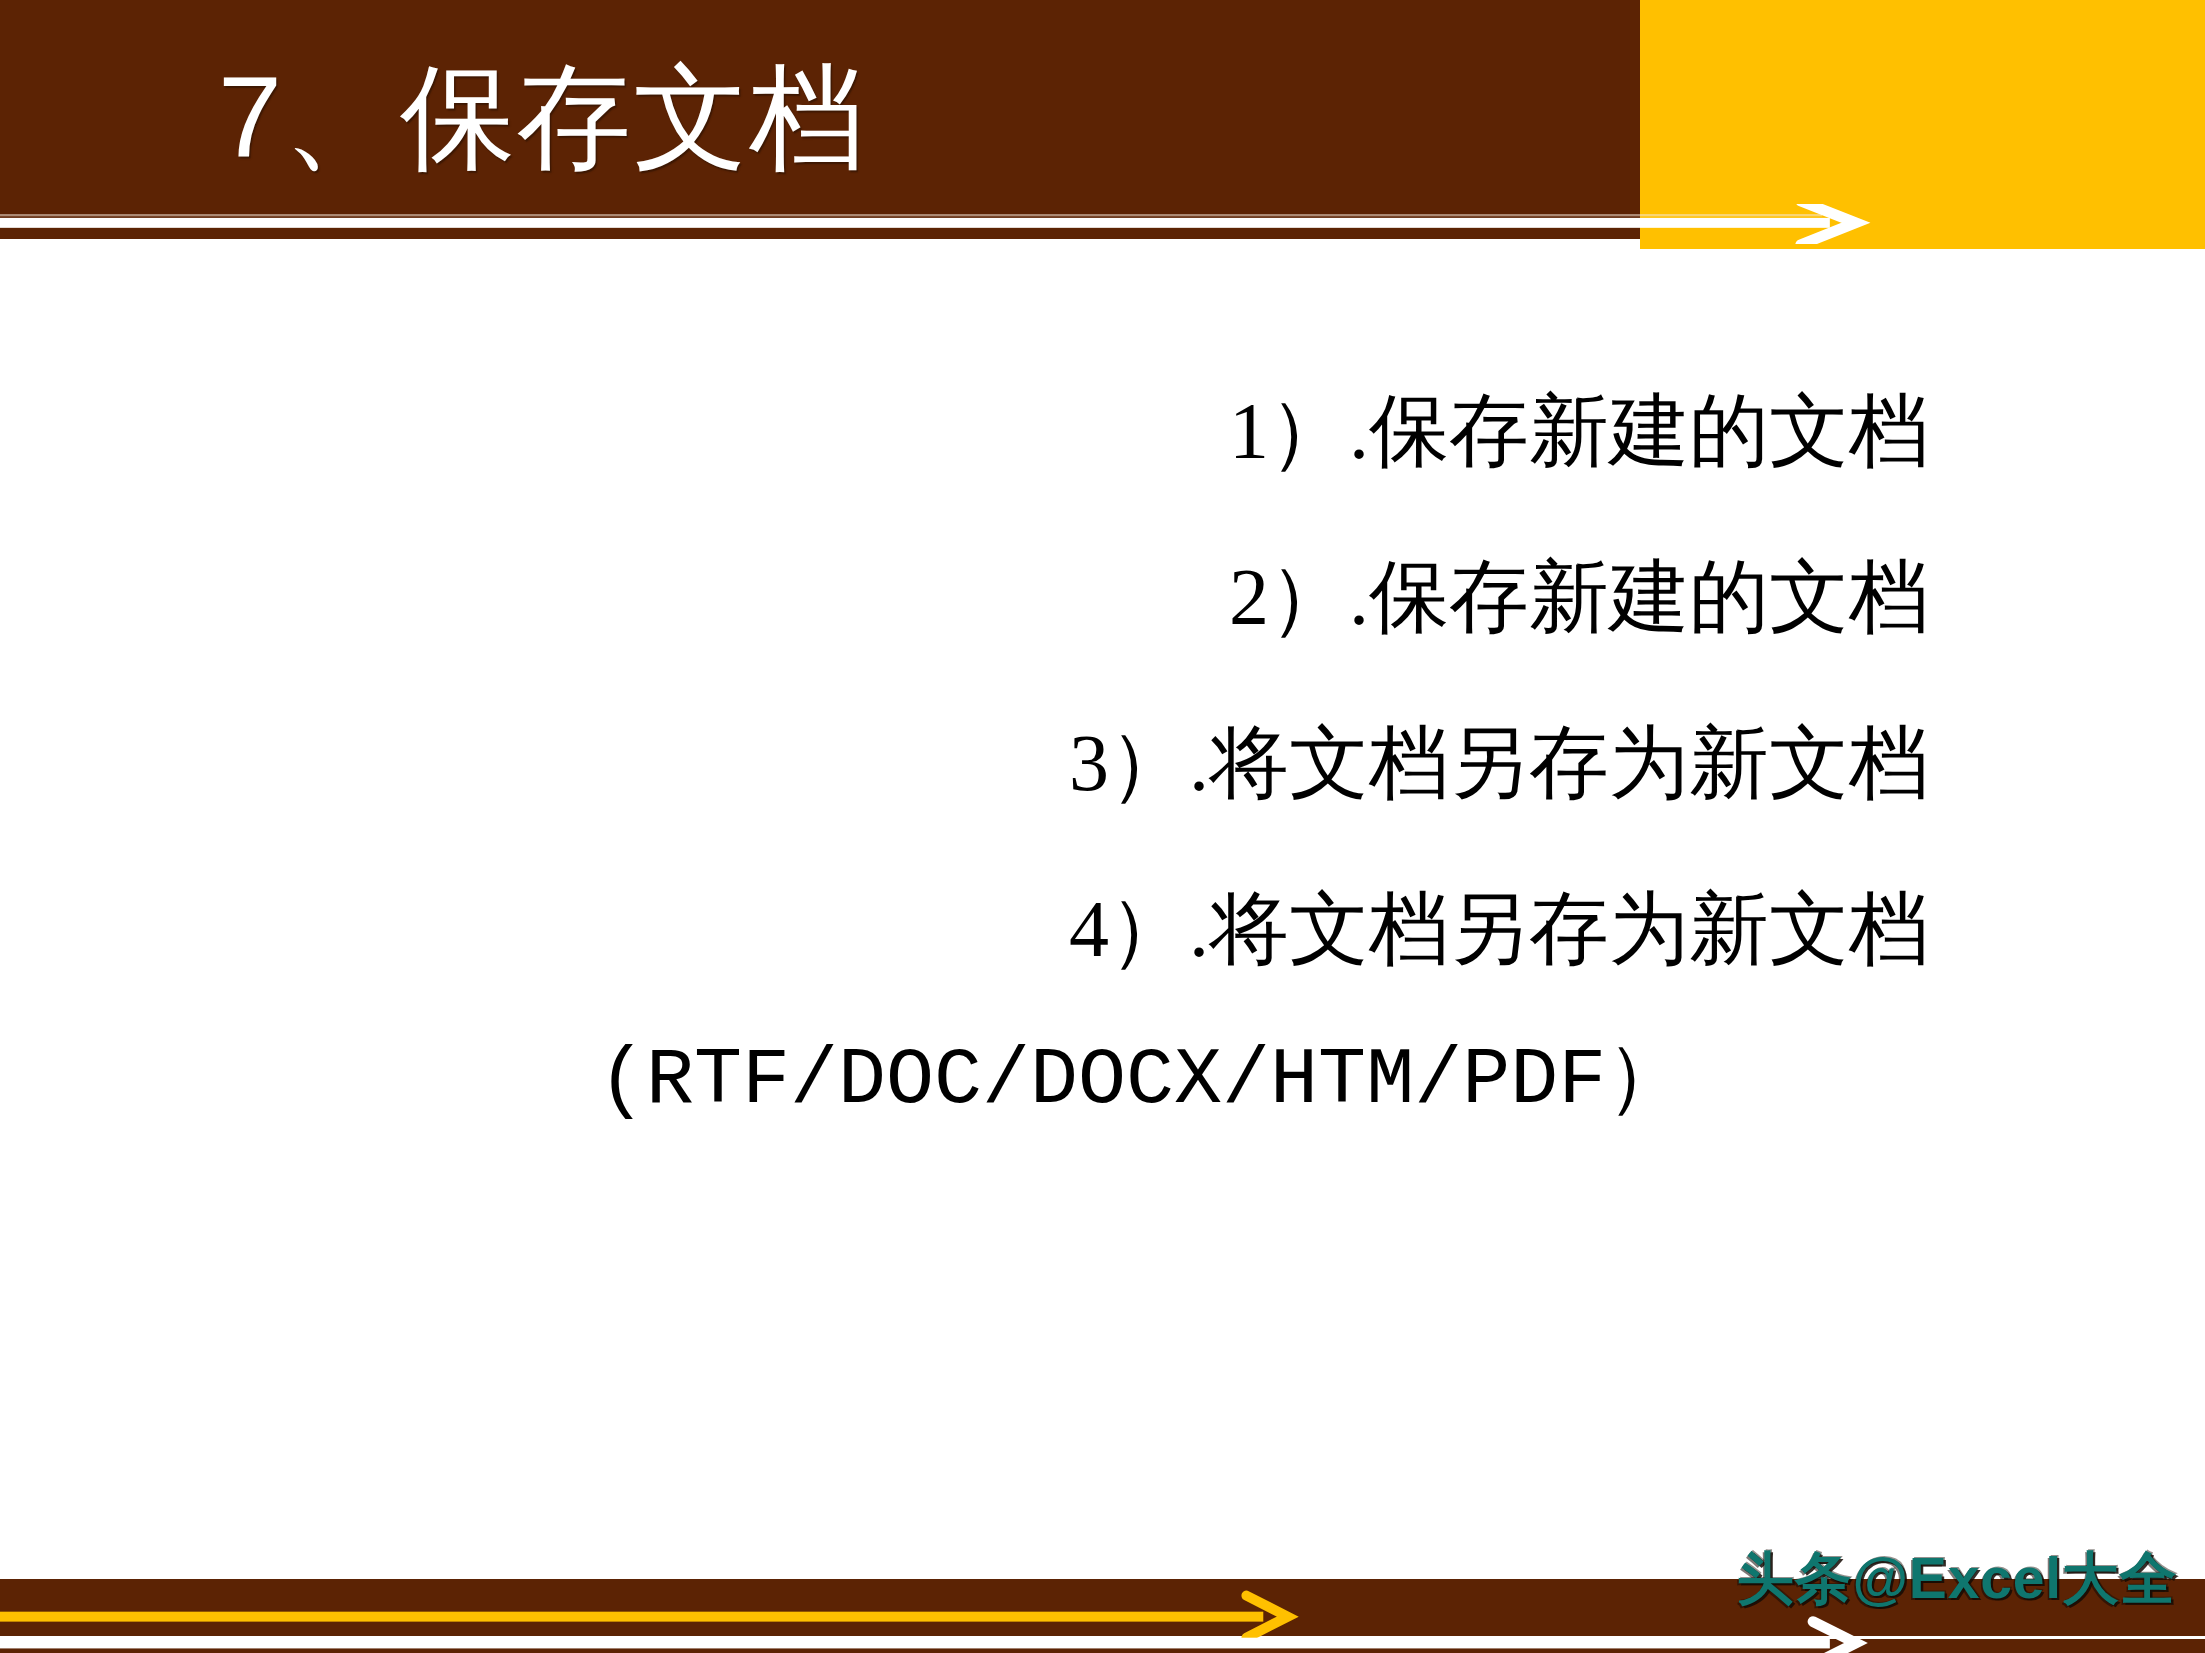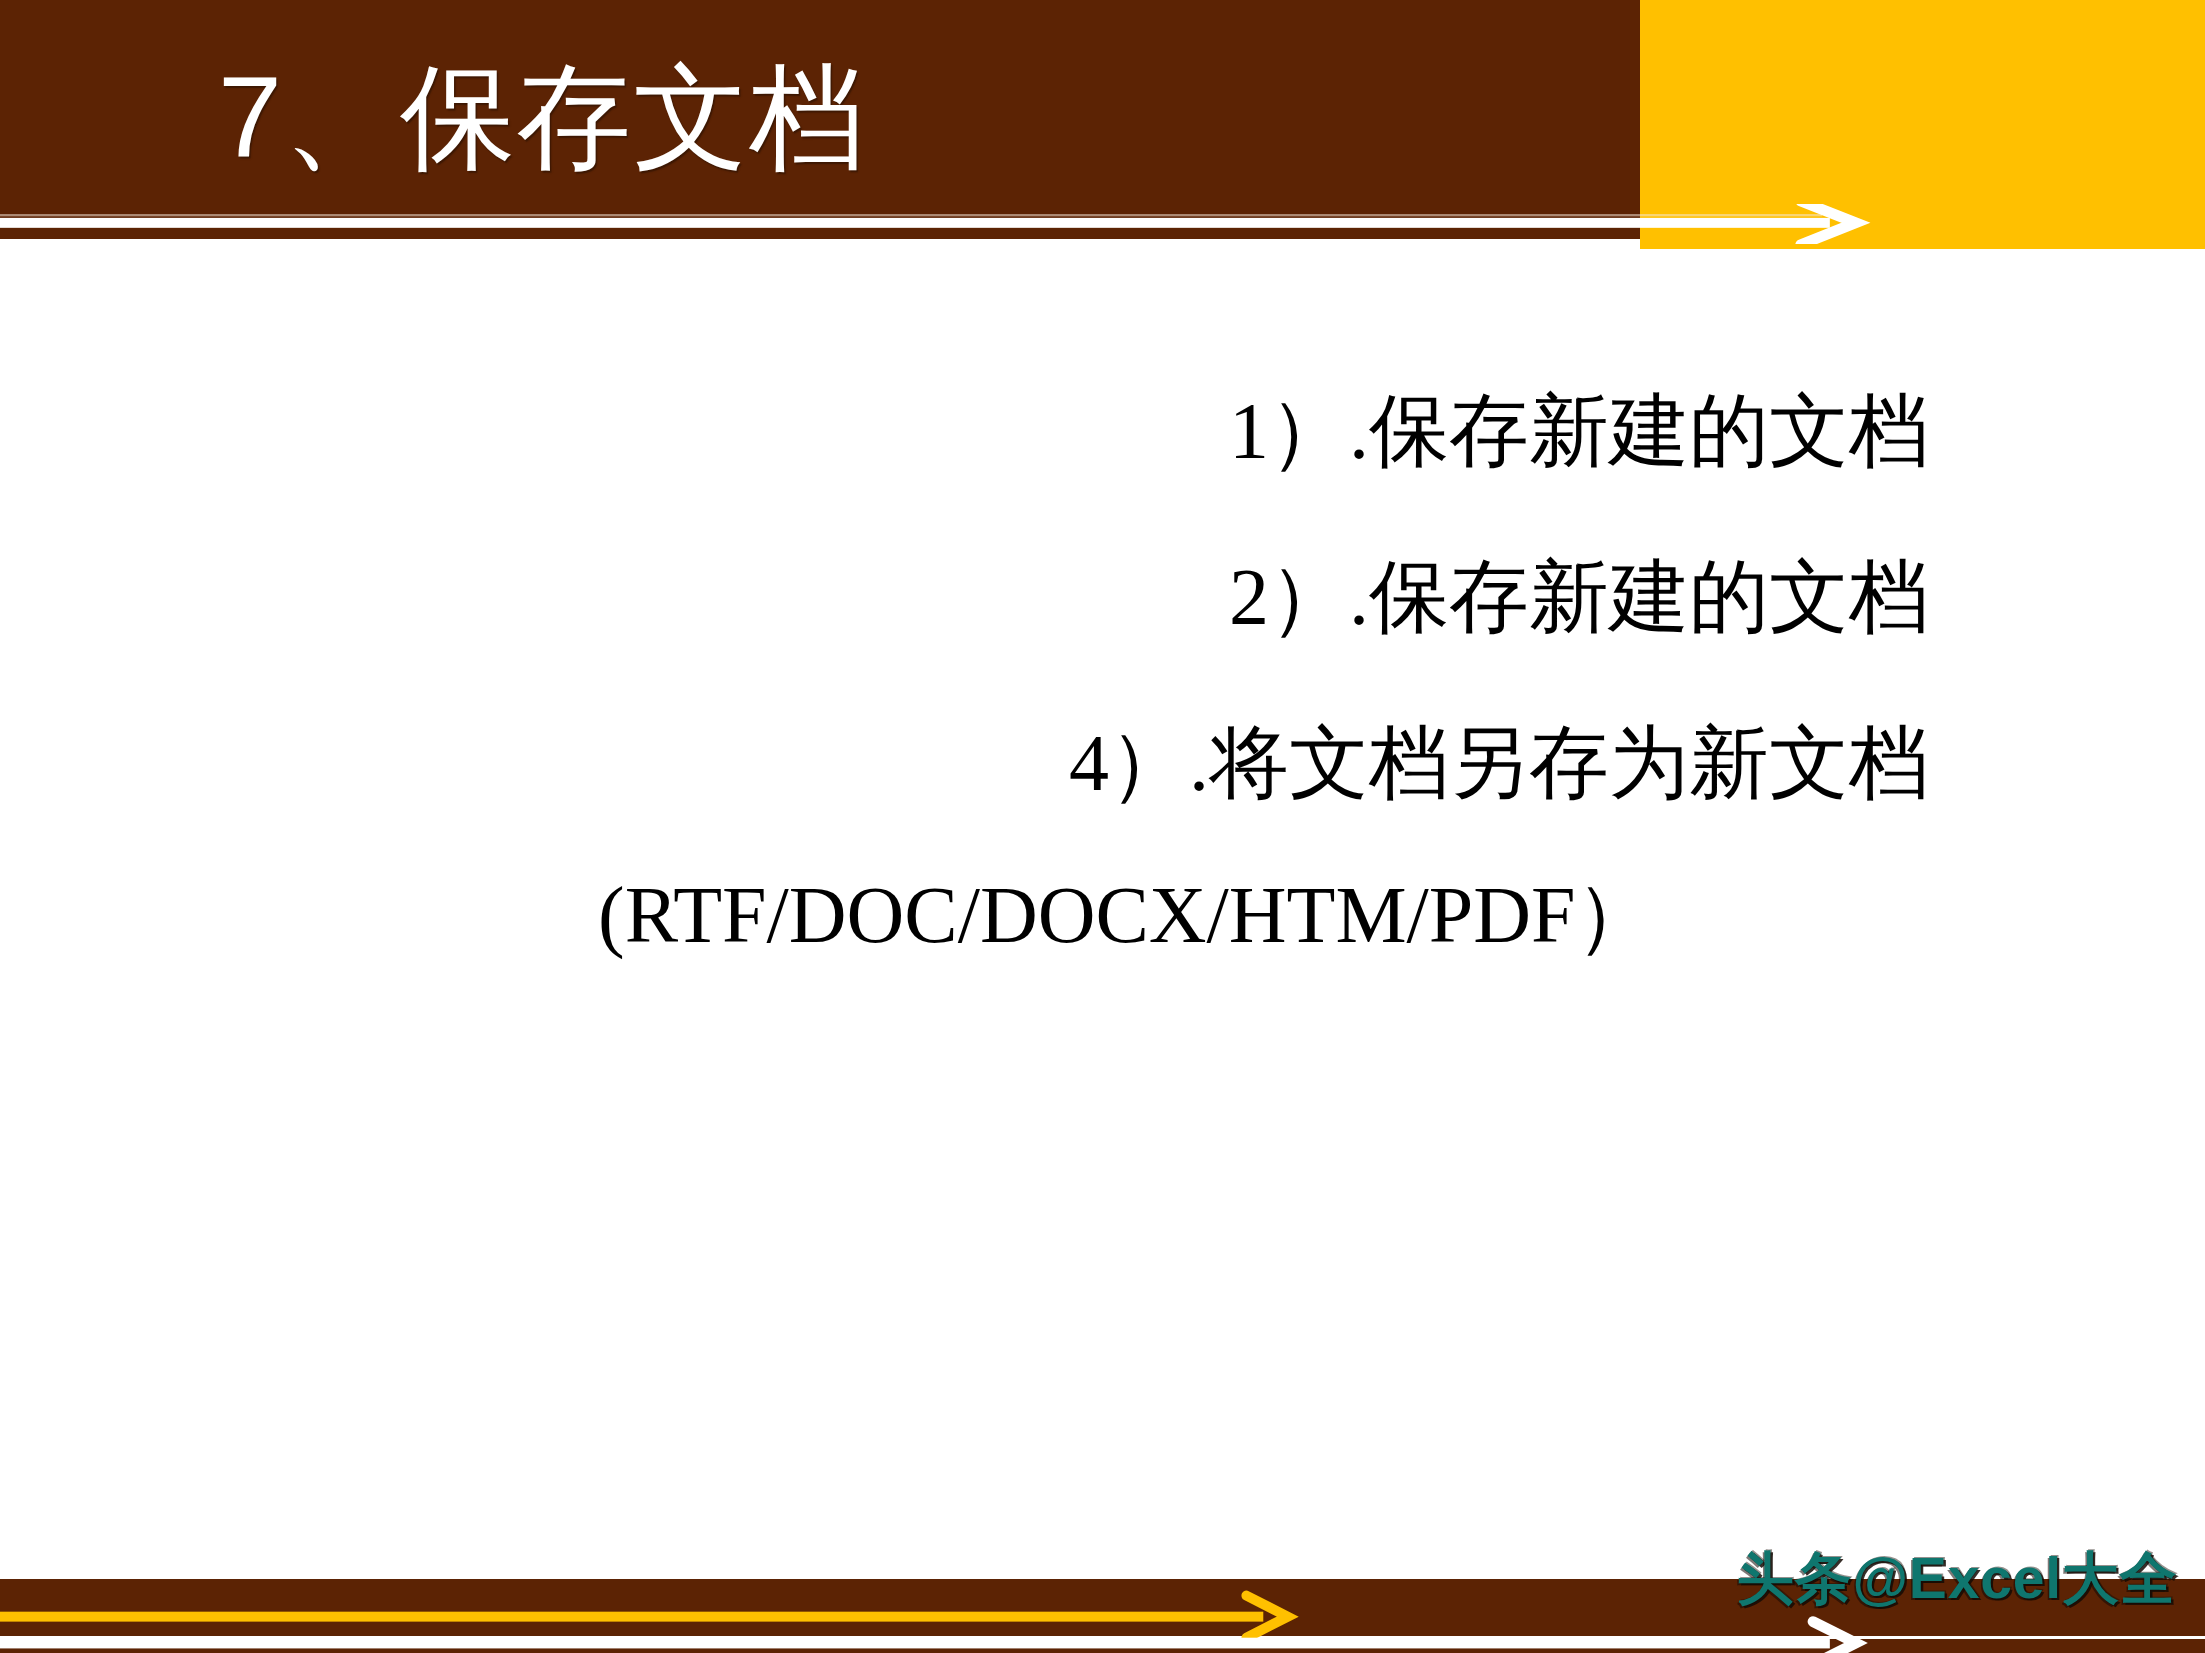--- a/index.html
+++ b/index.html
@@ -77,21 +77,21 @@
     line-height: 165px;
     white-space: nowrap;
     text-align: right;
   }
   .bullet-line .num {
     font-family: "Liberation Serif", "DejaVu Serif", serif;
   }
   .formats-line {
     margin-left: 47px;
     color: #000000;
-    font-family: Liberation Serif, serif;
+    font-family: Liberation Mono, monospace;
     font-size: 80px;
     line-height: 138px;
     white-space: nowrap;
   }
 
   
   .footer-bar-top {
     position: absolute;
     left: 0;
     top: 1579px;
@@ -157,20 +157,23 @@
   <div class="bullets">
 
     <div class="bullet-line">
       <span class="num">1）.</span><span>保存新建的文档</span>
     </div>
 
     <div class="bullet-line">
       <span class="num">2）.</span><span>保存新建的文档</span>
     </div>
 
+    <div class="bullet-line">
+      <span class="num">3）.</span><span>将文档另存为新文档</span>
+    </div>
 
     <div class="bullet-line">
       <span class="num">4）.</span><span>将文档另存为新文档</span>
     </div>
 
     <div class="formats-line">(RTF/DOC/DOCX/HTM/PDF）</div>
   </div>
 
   <div class="footer-bar-top"></div>
   <div class="footer-bar-bottom"></div>

